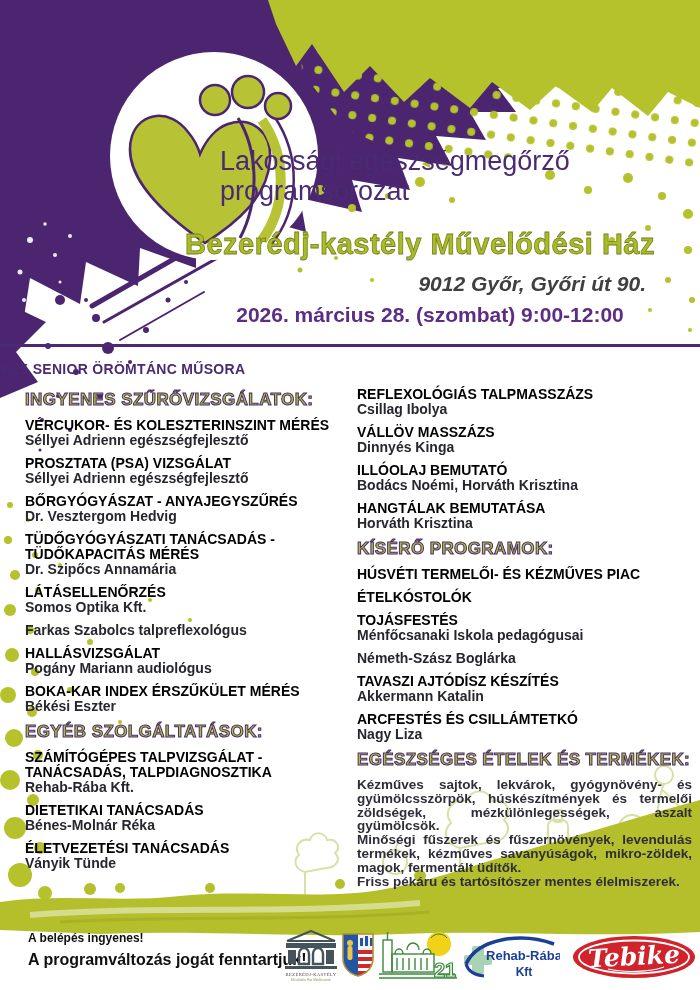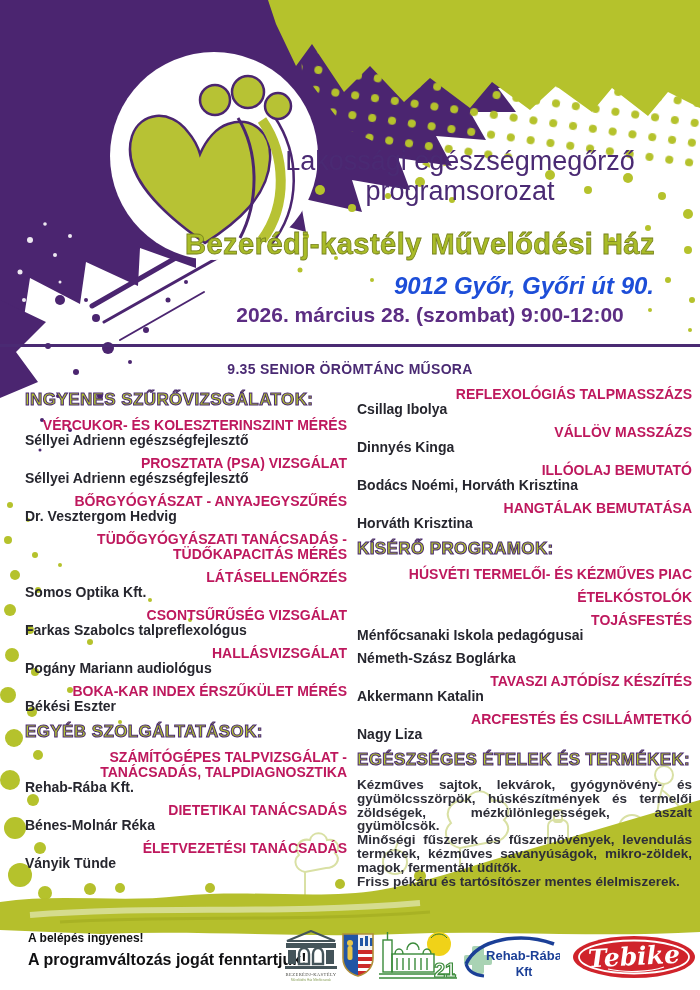--- a/index.html
+++ b/index.html
@@ -4,39 +4,39 @@
 <style>
   html,body{margin:0;padding:0;background:#fff;}
   .poster{position:relative;width:700px;height:990px;background:#ffffff;overflow:hidden;
           font-family:"Liberation Sans",sans-serif;}
   .bg{position:absolute;left:0;top:0;width:700px;height:990px;z-index:0;}
   .abs{position:absolute;z-index:2;}
 
   
   .title{left:220px;top:96px;width:480px;text-align:center;font-size:46px;font-weight:bold;
          color:#3b2166;letter-spacing:0.5px;}
-  .subtitle{left:220px;top:146px;width:480px;text-align:center;font-size:27px;line-height:1.12;
+  .subtitle{left:220px;top:146px;width:480px;text-align:left;font-size:27px;line-height:1.12;
             color:#4a2a73;}
   .venue{left:140px;top:228px;width:560px;text-align:center;font-size:29px;font-weight:bold;
          color:#a9bc28;-webkit-text-stroke:0.8px #76801e;letter-spacing:0.5px;}
-  .address{left:252px;top:272px;width:402px;text-align:right;font-size:24px;font-weight:bold;
-           font-style:italic;color:#1d4ed8;}
+  .address{left:244px;top:272px;width:402px;text-align:right;font-size:21px;font-weight:bold;
+           font-style:italic;color:#404040;}
   .datetime{left:130px;top:303px;width:600px;text-align:center;font-size:21px;font-weight:bold;
             color:#5c2d83;}
   .rule{left:0;top:344px;width:700px;height:3px;background:#4a2a73;}
-  .prognote{left:0;top:361px;width:700px;text-align:center;font-size:14px;font-weight:bold;
+  .prognote{left:0;top:361px;width:700px;font-size:14px;font-weight:bold;
             color:#4a2a73;letter-spacing:0.3px;}
 
   
   .col-left{position:absolute;left:25px;top:390px;width:322px;z-index:2;}
   .col-right{position:absolute;left:357px;top:387px;width:335px;z-index:2;}
   .sec-heading{font-size:17px;font-weight:bold;color:#b1c230;letter-spacing:0.4px;
                -webkit-text-stroke:1px #4a2a73;margin:0 0 8px 0;}
   .item{margin:0 0 8px 0;}
-  .item .t{font-size:14px;font-weight:bold;color:#be185d;line-height:15px;text-align:right;}
+  .item .t{font-size:14px;font-weight:bold;color:#000000;line-height:15px;}
   .item .p{font-size:14px;font-weight:bold;color:#26262e;line-height:15px;}
   .foods p{margin:0;font-size:13.5px;font-weight:bold;line-height:13.8px;text-align:justify;
            color:#2e2e38;}
 
   
   .note1{left:28px;top:931px;font-size:12px;font-weight:bold;color:#101012;}
   .note2{left:28px;top:951px;font-size:16px;font-weight:bold;color:#101012;}
   .logo{position:absolute;z-index:2;}
 </style>
 </head>
@@ -210,27 +210,27 @@
     <div class="item">
       <div class="t">PROSZTATA (PSA) VIZSGÁLAT</div>
       <div class="p">Séllyei Adrienn egészségfejlesztő</div>
     </div>
     <div class="item">
       <div class="t">BŐRGYÓGYÁSZAT - ANYAJEGYSZŰRÉS</div>
       <div class="p">Dr. Vesztergom Hedvig</div>
     </div>
     <div class="item">
       <div class="t">TÜDŐGYÓGYÁSZATI TANÁCSADÁS - TÜDŐKAPACITÁS MÉRÉS</div>
+      <div class="p">Dr. Szipőcs Annamária</div>
     </div>
     <div class="item">
       <div class="t">LÁTÁSELLENŐRZÉS</div>
       <div class="p">Somos Optika Kft.</div>
     </div>
     <div class="item">
-      <div class="t">CSONTSŰRŰSÉG VIZSGÁLAT</div>
       <div class="p">Farkas Szabolcs talpreflexológus</div>
     </div>
     <div class="item">
       <div class="t">HALLÁSVIZSGÁLAT</div>
       <div class="p">Pogány Mariann audiológus</div>
     </div>
     <div class="item">
       <div class="t">BOKA-KAR INDEX ÉRSZŰKÜLET MÉRÉS</div>
       <div class="p">Békési Eszter</div>
     </div>

